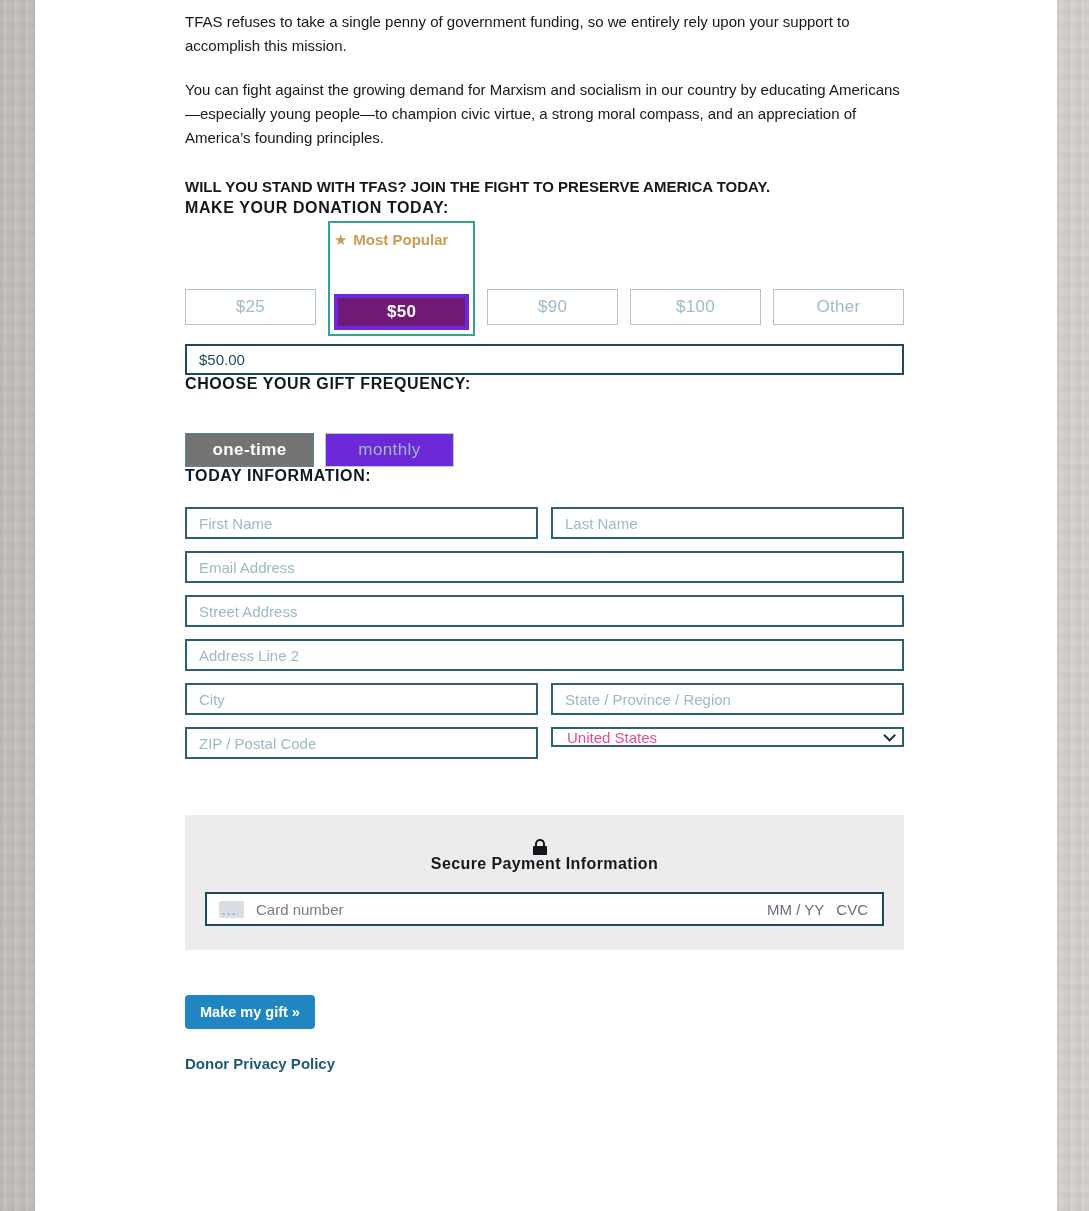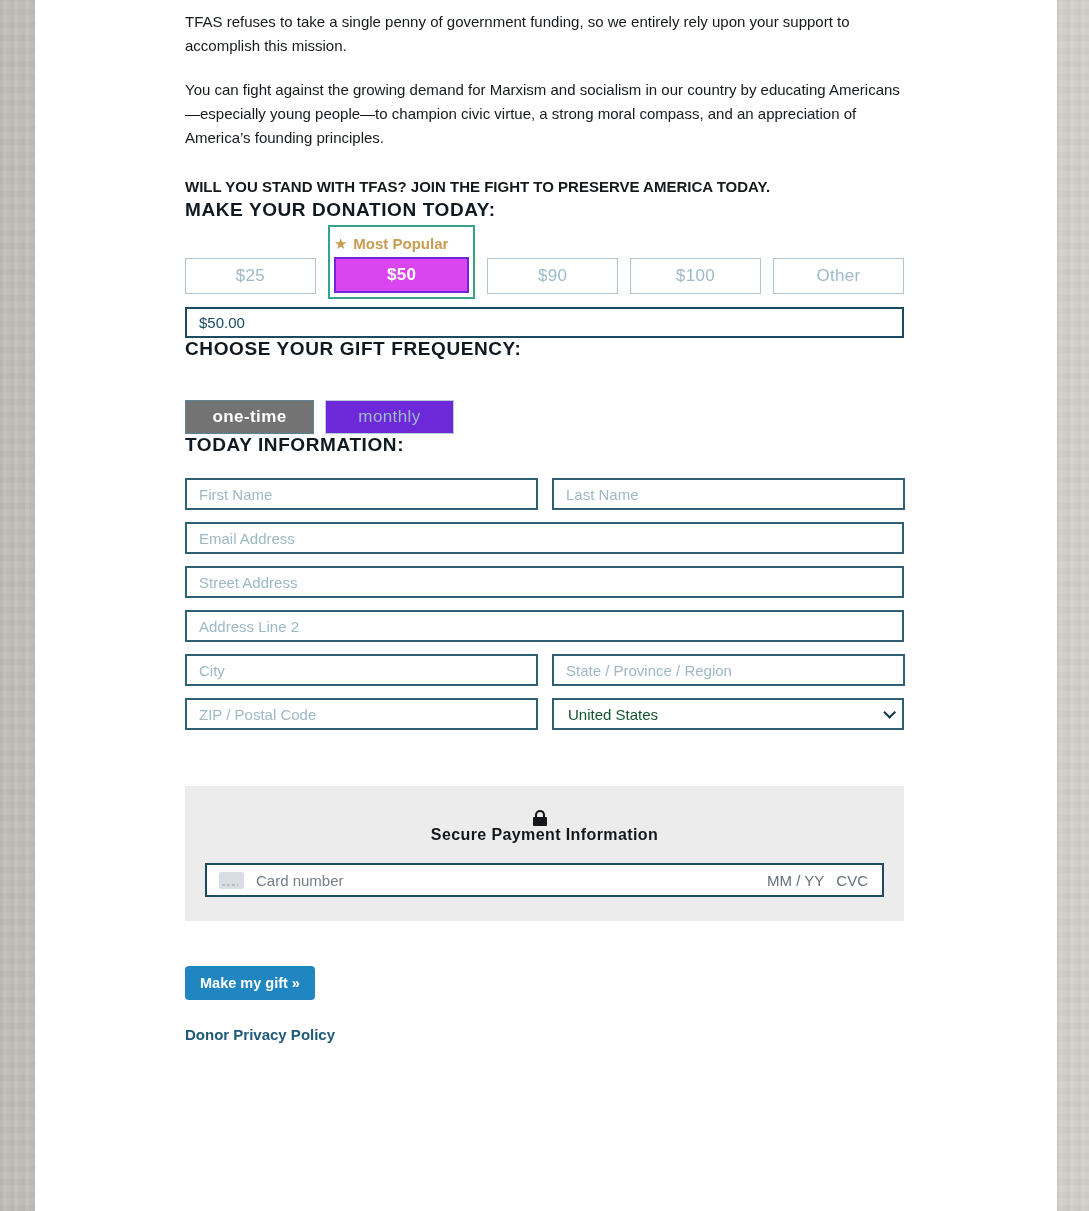--- a/index.html
+++ b/index.html
@@ -31,21 +31,21 @@
   }
   p.copy-bold {
     font-size: 15px;
     line-height: 24px;
     color: #15191c;
     font-weight: bold;
     margin-top: 25px;
     margin-bottom: 0;
   }
   h2.section-heading {
-    font-size: 19px;
+    font-size: 16px;
     font-weight: bold;
     color: #101820;
     letter-spacing: 0.6px;
     margin: 0;
   }
   .donation-heading { margin-top: 33px; }
 
   
   .amount-row {
     display: flex;
@@ -57,42 +57,43 @@
     flex: 1;
     height: 36px;
     background: #ffffff;
     border: 1px solid #aec5cf;
     color: #9dbbc8;
     font-size: 17px;
     font-family: "Liberation Sans", sans-serif;
     cursor: pointer;
     letter-spacing: 0.3px;
   }
-  .amount-row > .amount-btn { margin-bottom: 5px; }
+  .amount-row > .amount-btn { margin-bottom: 11px; }
   .most-popular-wrap {
     flex: 1.05;
     border: 2px solid #36a18f;
     padding: 4px;
     background: #ffffff;
   }
   .most-popular-label {
     text-align: left;
     color: #c89c51;
     font-size: 15px;
     font-weight: bold;
     line-height: 26px;
     white-space: nowrap;
   }
   .most-popular-label .star { margin-right: 6px; font-weight: normal; }
   .amount-btn.selected {
     width: 100%;
-    background: #d946ef;
-    border: 2px solid #6d28d9;
+    background: #701a75;
+    border: 4px solid #6d28d9;
     color: #ffffff;
     font-weight: bold;
+    margin-top: 41px;
   }
   .amount-input {
     width: 100%;
     height: 31px;
     margin-top: 8px;
     border: 2px solid #1d4a63;
     color: #1d4a63;
     font-size: 15px;
     font-family: "Liberation Sans", sans-serif;
     padding: 0 12px;
@@ -115,42 +116,42 @@
   .freq-btn.selected {
     background: #737373;
     border: 1px solid #5b8396;
     color: #ffffff;
     font-weight: bold;
   }
 
   
   .info-heading { margin-top: 64px; }
   .form-grid { margin-top: 22px; }
-  .form-row { display: flex; gap: 14px; margin-bottom: 12px; }
+  .form-row { display: flex; margin-bottom: 12px; justify-content: space-between; }
   .text-field {
     height: 32px;
     border: 2px solid #2f5f73;
     font-size: 15px;
     font-family: "Liberation Sans", sans-serif;
     color: #17384a;
     padding: 0 12px;
     width: 100%;
   }
   .text-field::placeholder { color: #9cb9c5; opacity: 1; }
   .half { width: 353px; flex: none; }
   .full { width: 100%; }
   .select-box {
     width: 353px;
-    height: 32px;
+    height: 20px;
     border: 2px solid #2f5f73;
     display: flex;
     align-items: center;
     padding: 0 10px 0 14px;
     font-size: 15px;
-    color: #14532d;
+    color: #ec4899;
     cursor: pointer;
     background: #ffffff;
   }
   .select-box .select-value { flex: 1; }
   .chevron {
     width: 9px; height: 9px;
     border-right: 2px solid #17384a;
     border-bottom: 2px solid #17384a;
     transform: rotate(45deg) translateY(-3px);
   }

